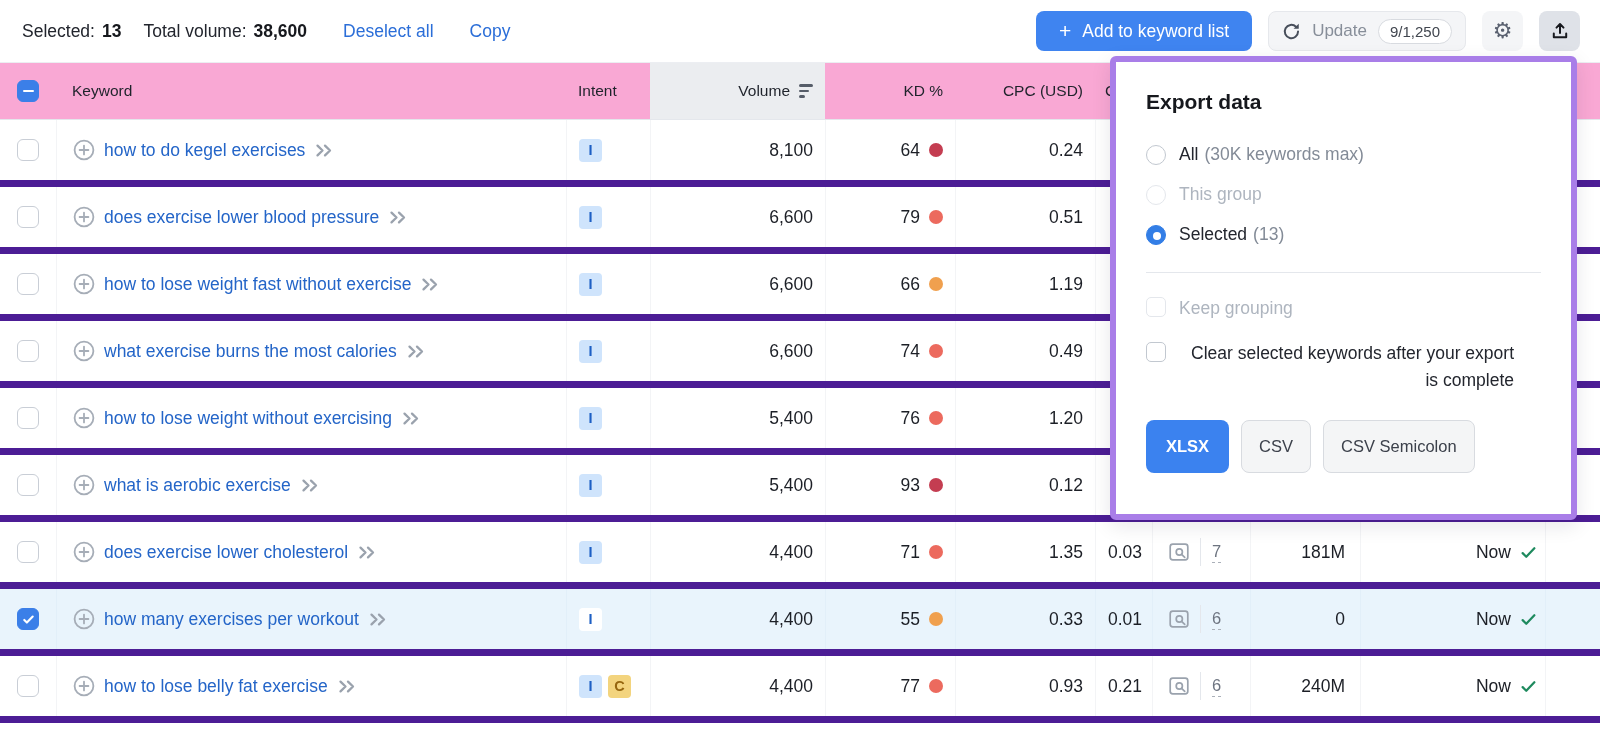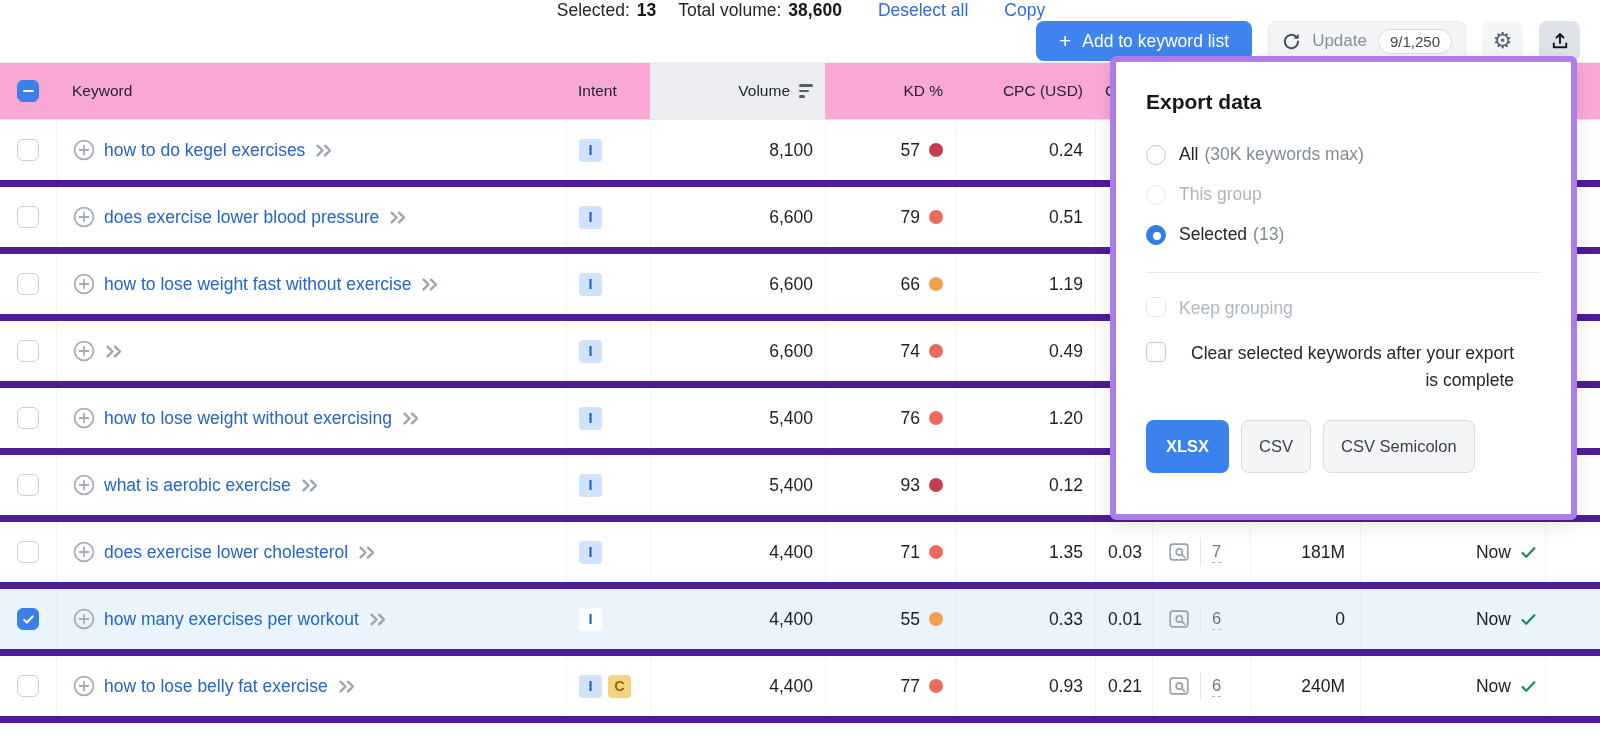--- a/index.html
+++ b/index.html
@@ -1,19 +1,19 @@
 <!DOCTYPE html>
 <html><head>
 <meta charset="utf-8">
 <style>
   html,body{margin:0;padding:0;background:#fff;}
   body{width:1600px;height:748px;overflow:hidden;font-family:"Liberation Sans",sans-serif;color:#1c1f26;position:relative;}
 
   
-  .toolbar{height:62px;display:flex;align-items:center;padding:0 20px 0 22px;box-sizing:border-box;background:#fff;flex-direction:column;}
+  .toolbar{height:62px;display:flex;align-items:center;padding:0 20px 0 22px;box-sizing:border-box;background:#fff;}
   .tb-left{display:flex;align-items:center;gap:22px;font-size:17.5px;}
   .tb-stat{display:flex;gap:7px;align-items:baseline;color:#22252d;}
   .tb-stat b{font-weight:bold;color:#16181d;}
   .tb-link{color:#2b6ed8;font-size:17.5px;text-decoration:none;margin-left:14px;cursor:pointer;}
   .tb-right{margin-left:auto;display:flex;align-items:center;gap:16px;}
   .btn-blue{display:flex;align-items:center;gap:11px;background:#3f84f0;color:#fff;border:none;border-radius:8px;height:40px;padding:0 23px;font-size:17.5px;font-family:inherit;cursor:pointer;}
   .btn-blue .plus{font-size:21px;line-height:1;font-weight:normal;margin-top:-2px;}
   .btn-update{display:flex;align-items:center;gap:11px;background:#f4f5f7;border:1px solid #e6e8ec;border-radius:8px;height:40px;padding:0 13px;cursor:pointer;}
   .btn-update .upd-label{color:#878e99;font-size:17px;}
   .quota-pill{background:#fff;border:1px solid #d8dbe0;border-radius:999px;padding:3px 11px;font-size:15px;color:#41464f;}
@@ -185,21 +185,21 @@
           </svg>
         </span>
     </div>
     <div class="cell c-intent">
         <span class="badge i">I</span>
       </div>
     <div class="cell num">
         <span class="val">8,100</span>
       </div>
     <div class="cell num kd-cell">
-        <span class="val">57</span>
+        <span class="val">64</span>
         <span class="dot very-hard"></span>
       </div>
     <div class="cell num">
         <span class="val">0.24</span>
       </div>
     <div class="cell num c-com"></div>
       <div class="cell c-sf"></div>
       <div class="cell c-results"></div>
       <div class="cell c-upd"></div>
       <div class="cell"></div>
@@ -285,20 +285,21 @@
     <div class="cell c-check">
         <span class="cb"></span>
       </div>
     <div class="cell c-keyword">
       <span style="display:flex;">
           <svg width="22" height="22" viewBox="0 0 22 22">
             <circle cx="11" cy="11" r="9.4" fill="none" stroke="#a6adb7" stroke-width="1.8"></circle>
             <path d="M11 6.6v8.8M6.6 11h8.8" stroke="#a6adb7" stroke-width="1.8" stroke-linecap="round"></path>
           </svg>
         </span>
+      <a class="kw">what exercise burns the most calories</a>
       <span style="display:flex;">
           <svg width="20" height="15" viewBox="0 0 20 15">
             <path d="M3.5 2.6l5 4.9-5 4.9M11 2.6l5 4.9-5 4.9" fill="none" stroke="#9aa2ad" stroke-width="2.3" stroke-linecap="round" stroke-linejoin="round"></path>
           </svg>
         </span>
     </div>
     <div class="cell c-intent">
         <span class="badge i">I</span>
       </div>
     <div class="cell num">

